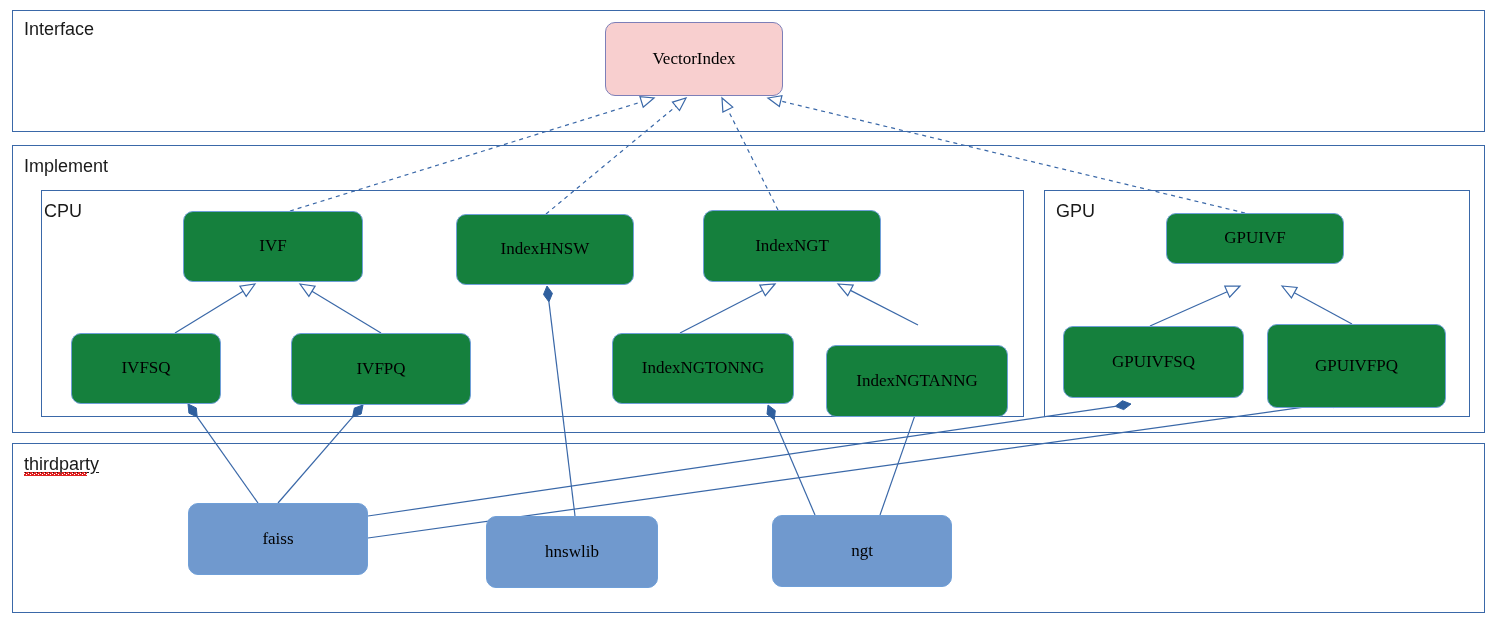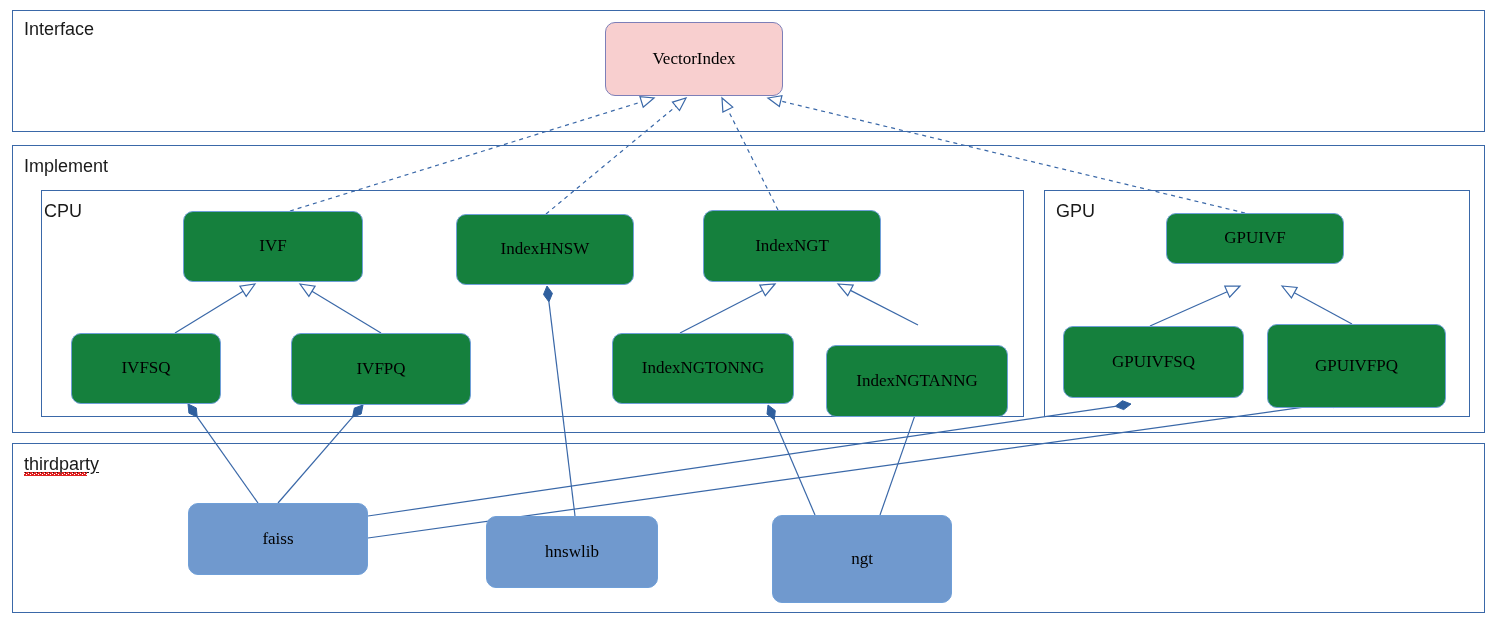--- a/index.html
+++ b/index.html
@@ -149,15 +149,15 @@
   <div class="node impl" style="left: 703px; top: 210px; width: 178px; height: 72px;">IndexNGT</div>
   <div class="node impl" style="left: 1150px; top: 213px; width: 178px; height: 51px; margin-left: 16px;">GPUIVF</div>
   <div class="node impl" style="left: 71px; top: 333px; width: 150px; height: 71px;">IVFSQ</div>
   <div class="node impl" style="left: 291px; top: 333px; width: 180px; height: 72px;">IVFPQ</div>
   <div class="node impl" style="left: 612px; top: 333px; width: 182px; height: 71px;">IndexNGTONNG</div>
   <div class="node impl" style="left: 826px; top: 325px; width: 182px; height: 72px; margin-top: 20px;">IndexNGTANNG</div>
   <div class="node impl" style="left: 1063px; top: 326px; width: 181px; height: 72px;">GPUIVFSQ</div>
   <div class="node impl" style="left: 1267px; top: 324px; width: 179px; height: 84px;">GPUIVFPQ</div>
   <div class="node thirdparty" style="left: 188px; top: 503px; width: 180px; height: 72px;">faiss</div>
   <div class="node thirdparty" style="left: 486px; top: 516px; width: 172px; height: 72px;">hnswlib</div>
-  <div class="node thirdparty" style="left: 772px; top: 515px; width: 180px; height: 88px;">ngt</div>
+  <div class="node thirdparty" style="left: 772px; top: 515px; width: 180px; height: 72px;">ngt</div>
 
 </div>
 
 </body></html>

